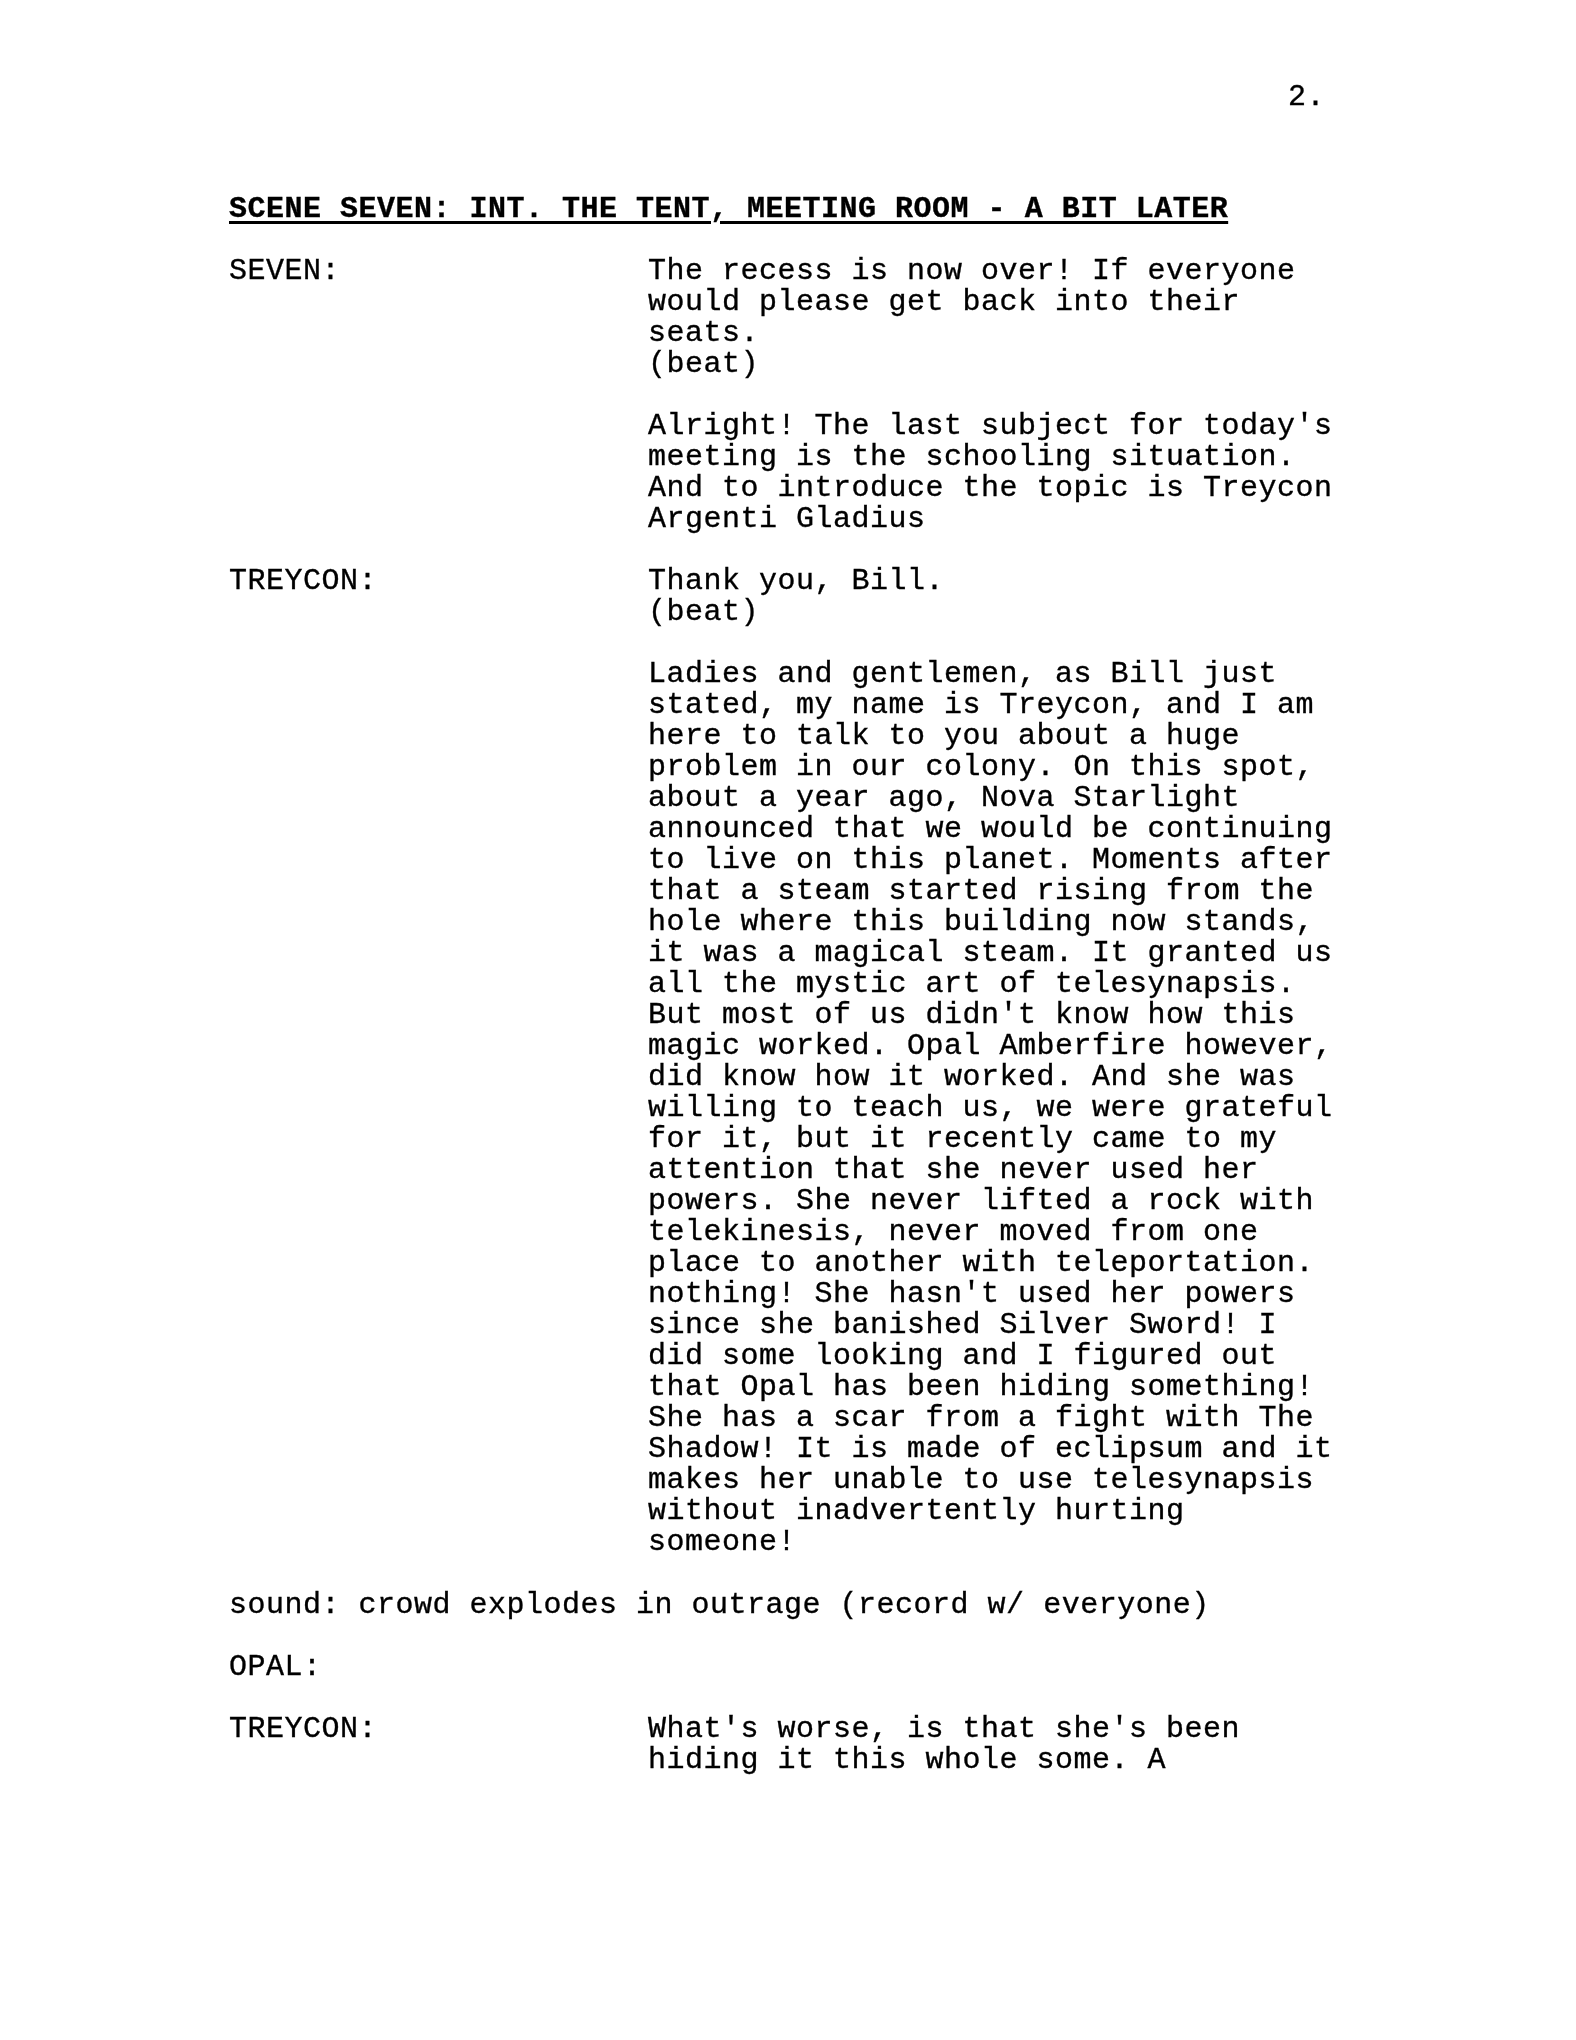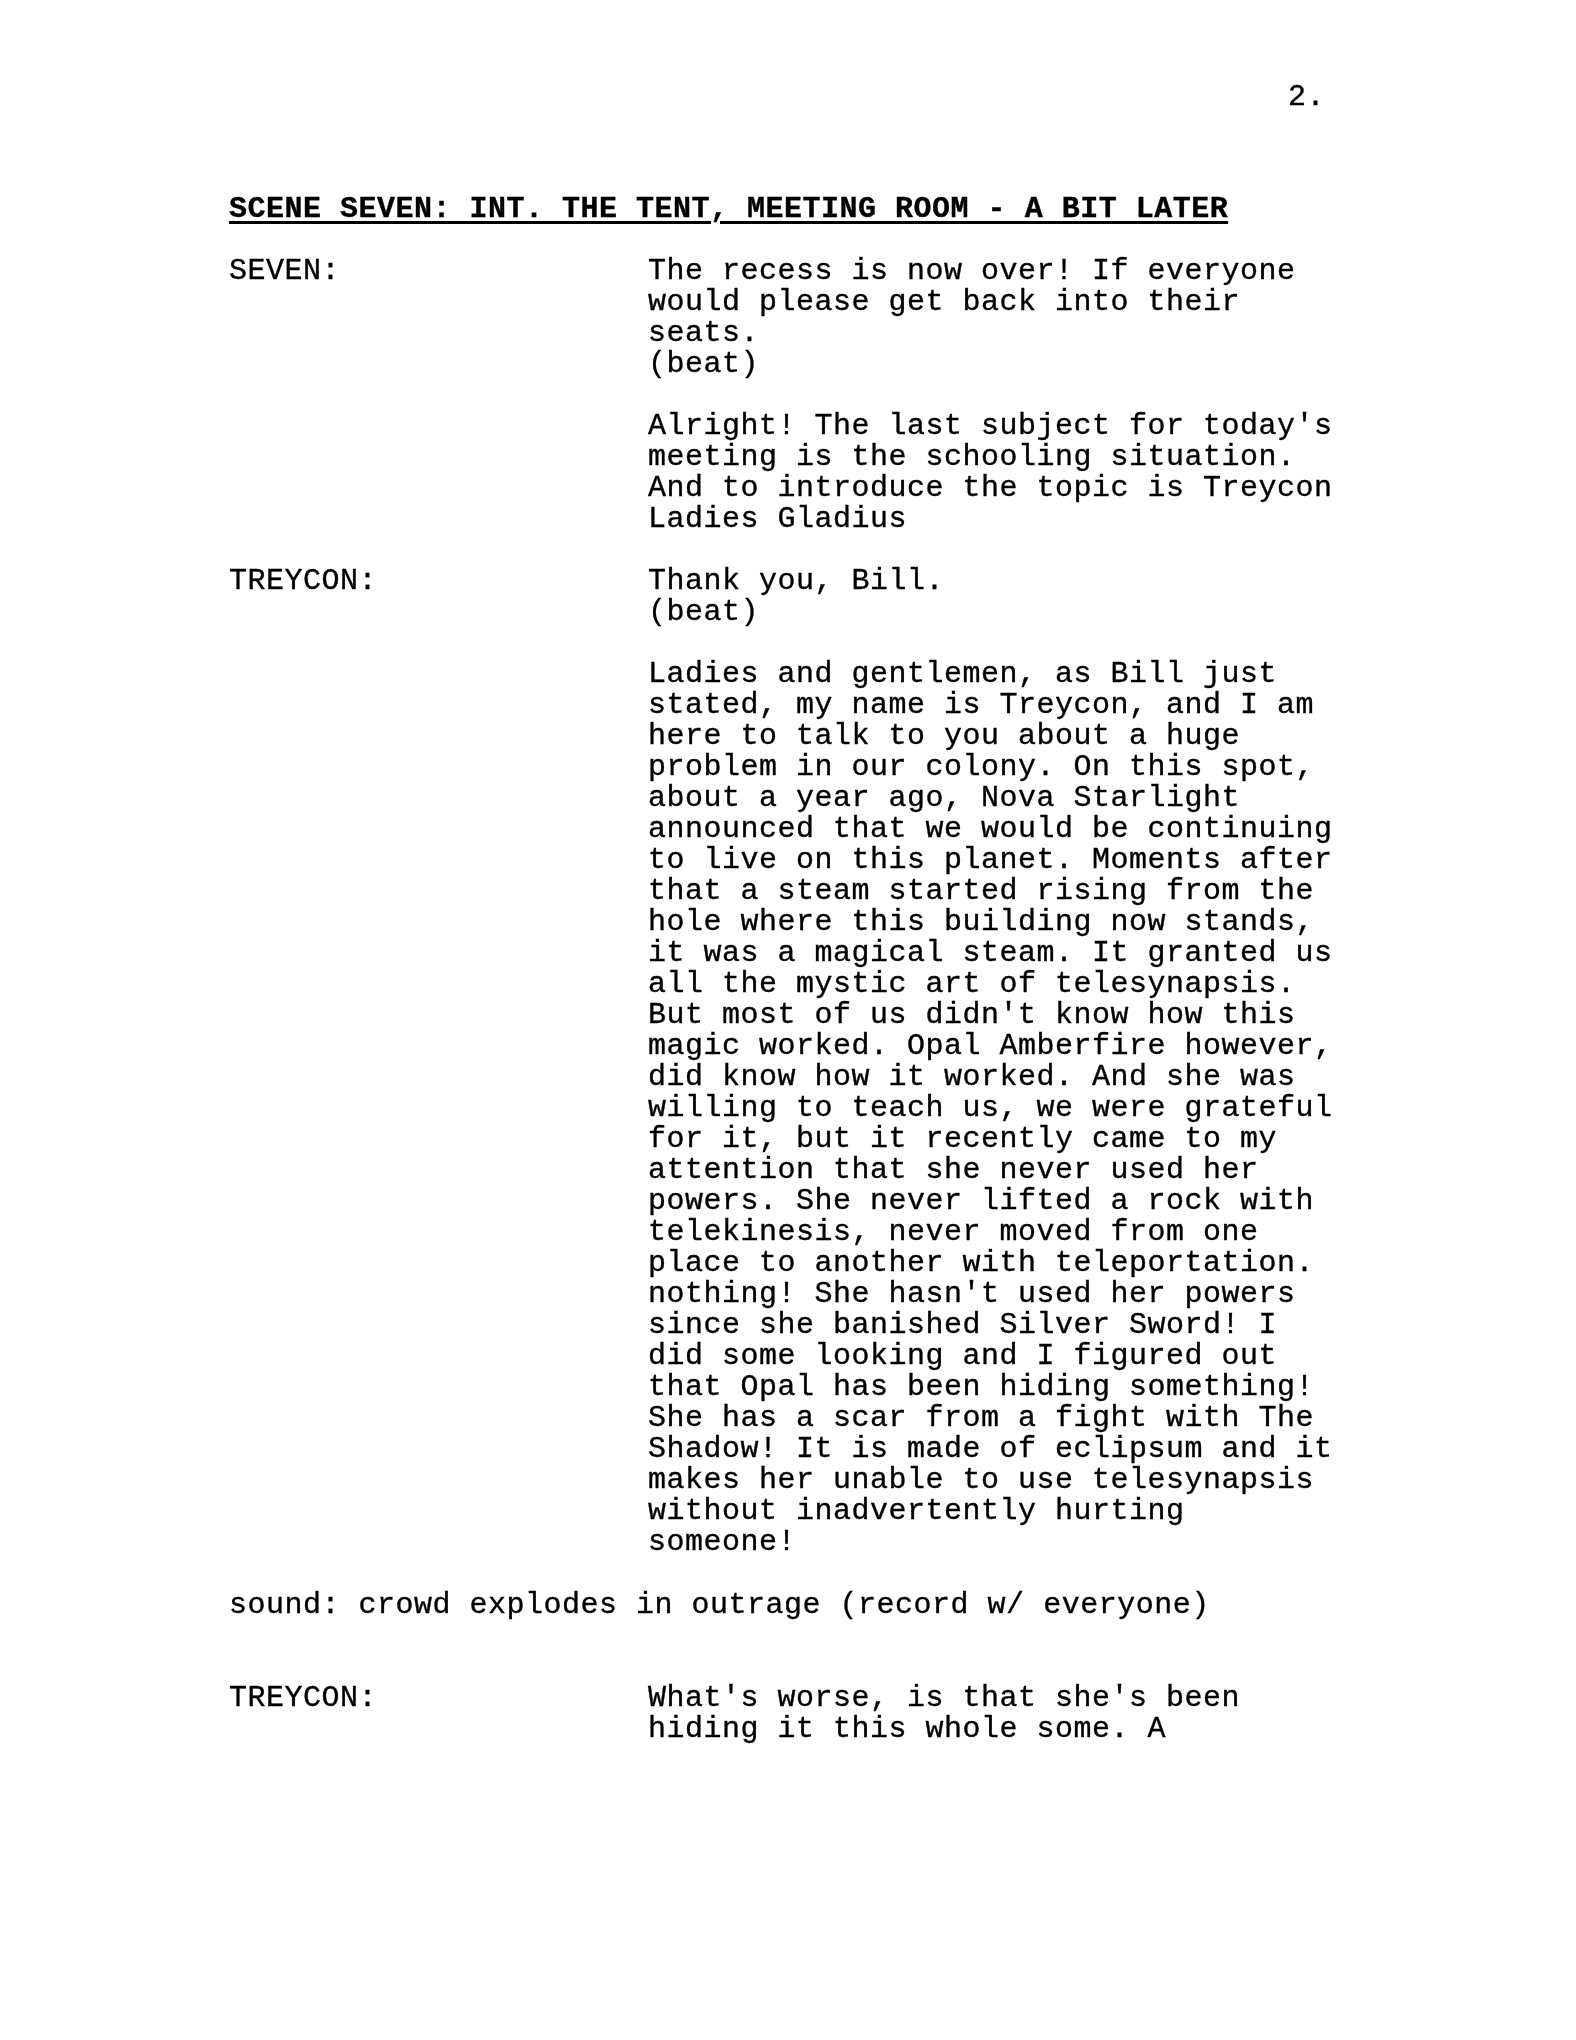--- a/index.html
+++ b/index.html
@@ -67,21 +67,21 @@
   <div class="block">
     <div class="char-name">SEVEN:</div>
     <div class="dialogue">The recess is now over! If everyone
 would please get back into their
 seats.
 (beat)
 
 Alright! The last subject for today's
 meeting is the schooling situation.
 And to introduce the topic is Treycon
-Ladies Gladius</div>
+Argenti Gladius</div>
   </div>
 
   <div class="block">
     <div class="char-name">TREYCON:</div>
     <div class="dialogue">Thank you, Bill.
 (beat)
 
 Ladies and gentlemen, as Bill just
 stated, my name is Treycon, and I am
 here to talk to you about a huge
@@ -109,20 +109,21 @@
 She has a scar from a fight with The
 Shadow! It is made of eclipsum and it
 makes her unable to use telesynapsis
 without inadvertently hurting
 someone!</div>
   </div>
 
   <div class="sound-cue">sound: crowd explodes in outrage (record w/ everyone)</div>
 
   <div class="block">
+    <div class="char-name">OPAL:</div>
   </div>
 
   <div class="block">
     <div class="char-name">TREYCON:</div>
     <div class="dialogue">What's worse, is that she's been
 hiding it this whole some. A</div>
   </div>
 
 </div>
 

